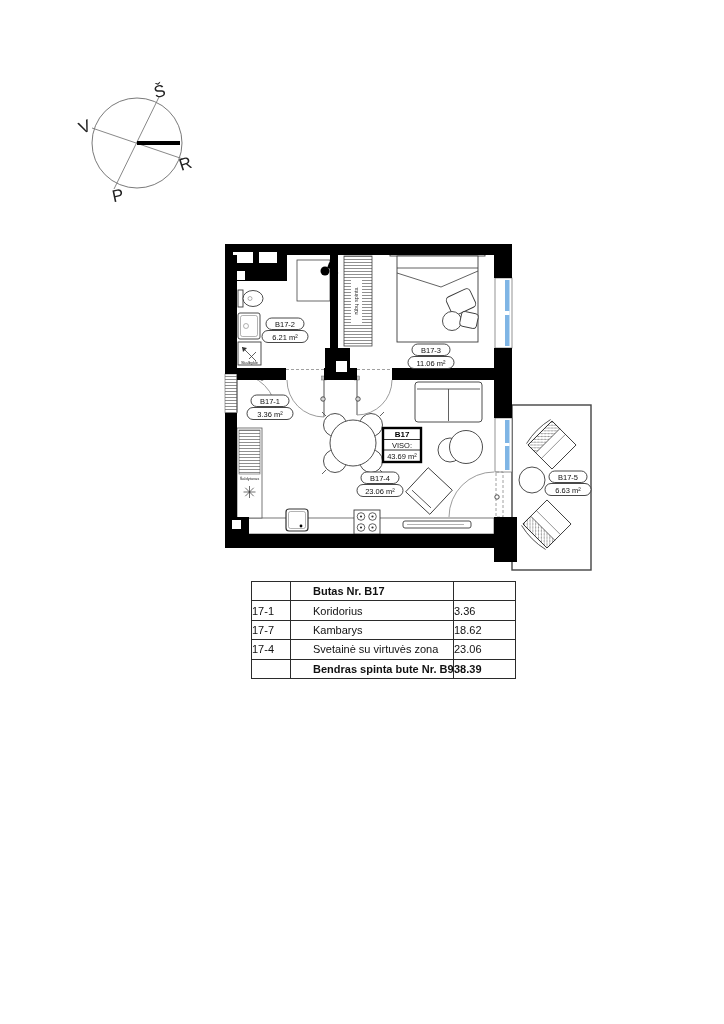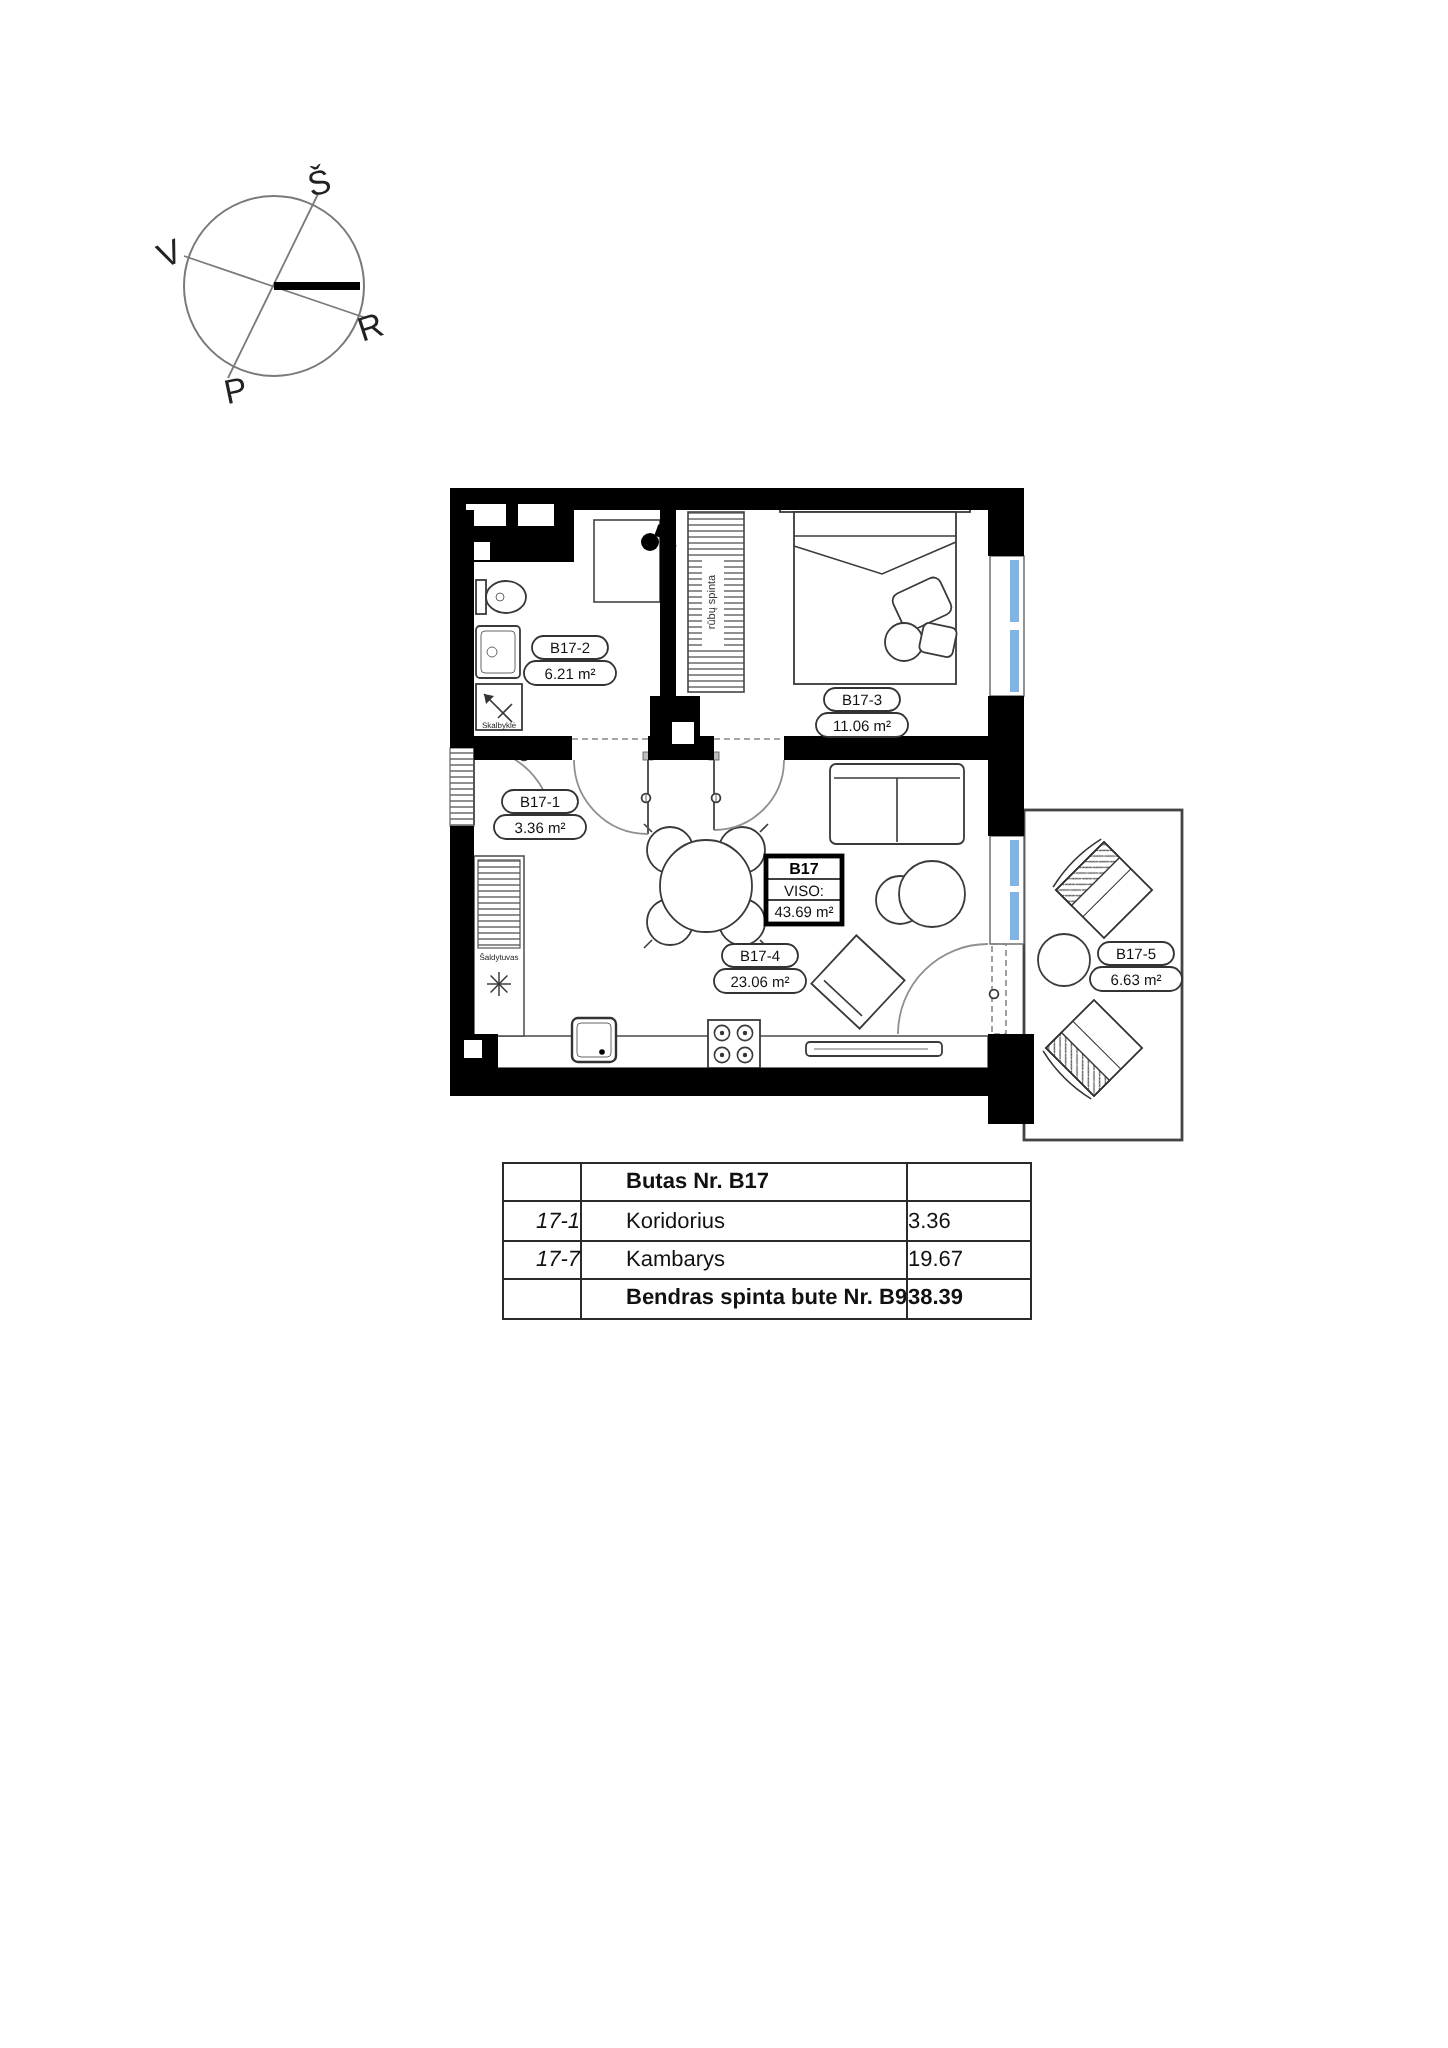--- a/index.html
+++ b/index.html
@@ -20,21 +20,21 @@
   .dash {stroke:#888;stroke-width:0.8;fill:none;stroke-dasharray:3 2;}
   .arc  {stroke:#909090;stroke-width:0.9;fill:none;}
   .wall {fill:#000;}
   .hole {fill:#fff;}
 
   
   .area-table{position:absolute;left:251px;top:581px;width:264px;}
   .area-table table{border-collapse:collapse;table-layout:fixed;width:264px;
       font:11px "Liberation Sans",sans-serif;color:#111;}
   .area-table td{border:1px solid #2b2b2b;height:18.4px;padding:0;overflow:hidden;white-space:nowrap;}
-  .area-table .c1{text-align:right;font-style:italic;}
+  .area-table .c1{text-align:left;}
   .area-table .c2{text-align:left;padding-left:22px;}
   .area-table .c3{}
   .area-table .b {font-weight:bold;}
 </style>
 </head>
 <body>
 
 <div id="page">
 
 <svg id="plan-svg" width="724" height="1024" viewBox="0 0 724 1024">
@@ -316,21 +316,26 @@
       <td class="c3"></td>
     </tr>
     <tr>
       <td class="c1">17-1</td>
       <td class="c2">Koridorius</td>
       <td class="c3">3.36</td>
     </tr>
     <tr>
       <td class="c1">17-7</td>
       <td class="c2">Kambarys</td>
-      <td class="c3">19.67</td>
+      <td class="c3">18.62</td>
+    </tr>
+    <tr>
+      <td class="c1">17-4</td>
+      <td class="c2">Svetainė su virtuvės  zona</td>
+      <td class="c3">23.06</td>
     </tr>
     <tr>
       <td class="c1"></td>
       <td class="c2 b">Bendras spinta  bute Nr. B9</td>
       <td class="c3 b">38.39</td>
     </tr>
   </tbody>
       </table>
 </div>
 

